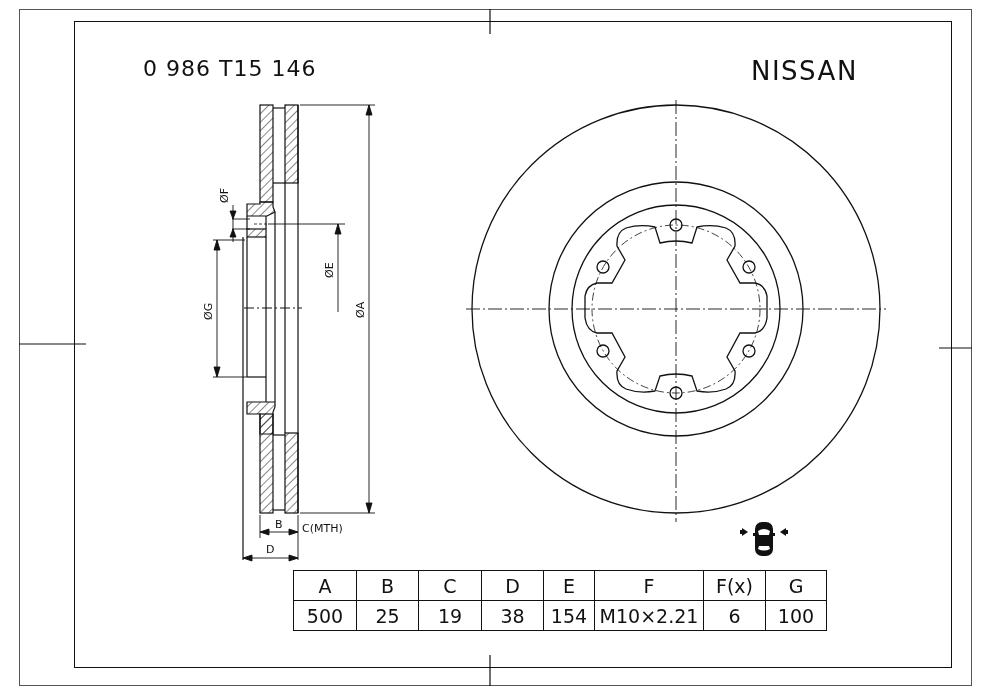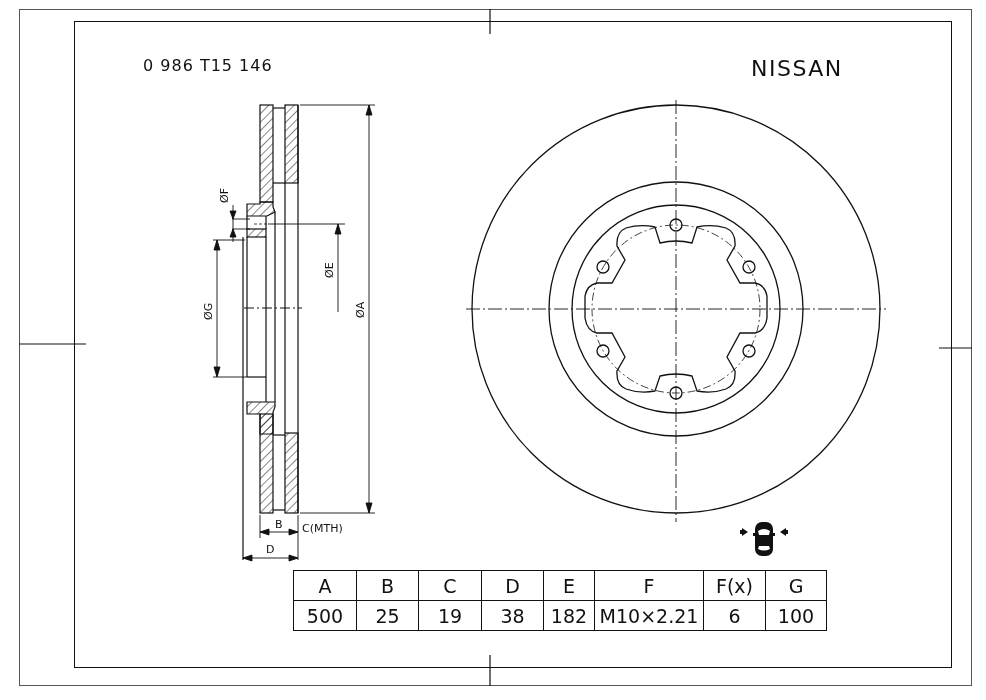--- a/index.html
+++ b/index.html
@@ -1,20 +1,20 @@
 <!DOCTYPE html>
 <html><head>
 <meta charset="utf-8">
 <style>
   html, body { margin:0; padding:0; background:#ffffff; }
   body { width:986px; height:700px; position:relative; overflow:hidden; font-family:"DejaVu Sans", sans-serif; color:#111; }
   .frame-outer { position:absolute; left:19px; top:9px; width:953px; height:677px; border:1px solid #555; box-sizing:border-box; }
   .frame-inner { position:absolute; left:74px; top:21px; width:878px; height:647px; border:1.5px solid #111; box-sizing:border-box; }
-  .part-number { position:absolute; left:143px; top:56px; font-size:16px; letter-spacing:1px; white-space:nowrap; }
-  .brand { position:absolute; left:751px; top:56px; font-size:22px; letter-spacing:1.5px; white-space:nowrap; }
+  .part-number { position:absolute; left:143px; top:56px; font-size:22px; letter-spacing:1px; white-space:nowrap; }
+  .brand { position:absolute; left:751px; top:56px; font-size:26px; letter-spacing:1.5px; white-space:nowrap; }
   svg.drawing { position:absolute; left:0; top:0; }
   .spec-table { position:absolute; left:293px; top:570px; border-collapse:collapse; font-size:19px; }
   .spec-table td { border:1.5px solid #111; text-align:center; padding:0; height:29px; }
   .mech-label { font-family:"DejaVu Sans", sans-serif; font-size:11px; fill:#111; }
   .car-icon { position:absolute; left:740px; top:519px; width:48px; height:40px; }
 </style>
 </head>
 <body>
 
 <div class="frame-outer"></div>
@@ -165,19 +165,19 @@
     <td style="width:50px">E</td>
     <td style="width:108px">F</td>
     <td style="width:61px">F(x)</td>
     <td style="width:60px">G</td>
   </tr>
   <tr>
     <td>500</td>
     <td>25</td>
     <td>19</td>
     <td>38</td>
-    <td>182</td>
+    <td>154</td>
     <td>M10×2.21</td>
     <td>6</td>
     <td>100</td>
   </tr>
 </tbody>
   </table>
 
 </body></html>

